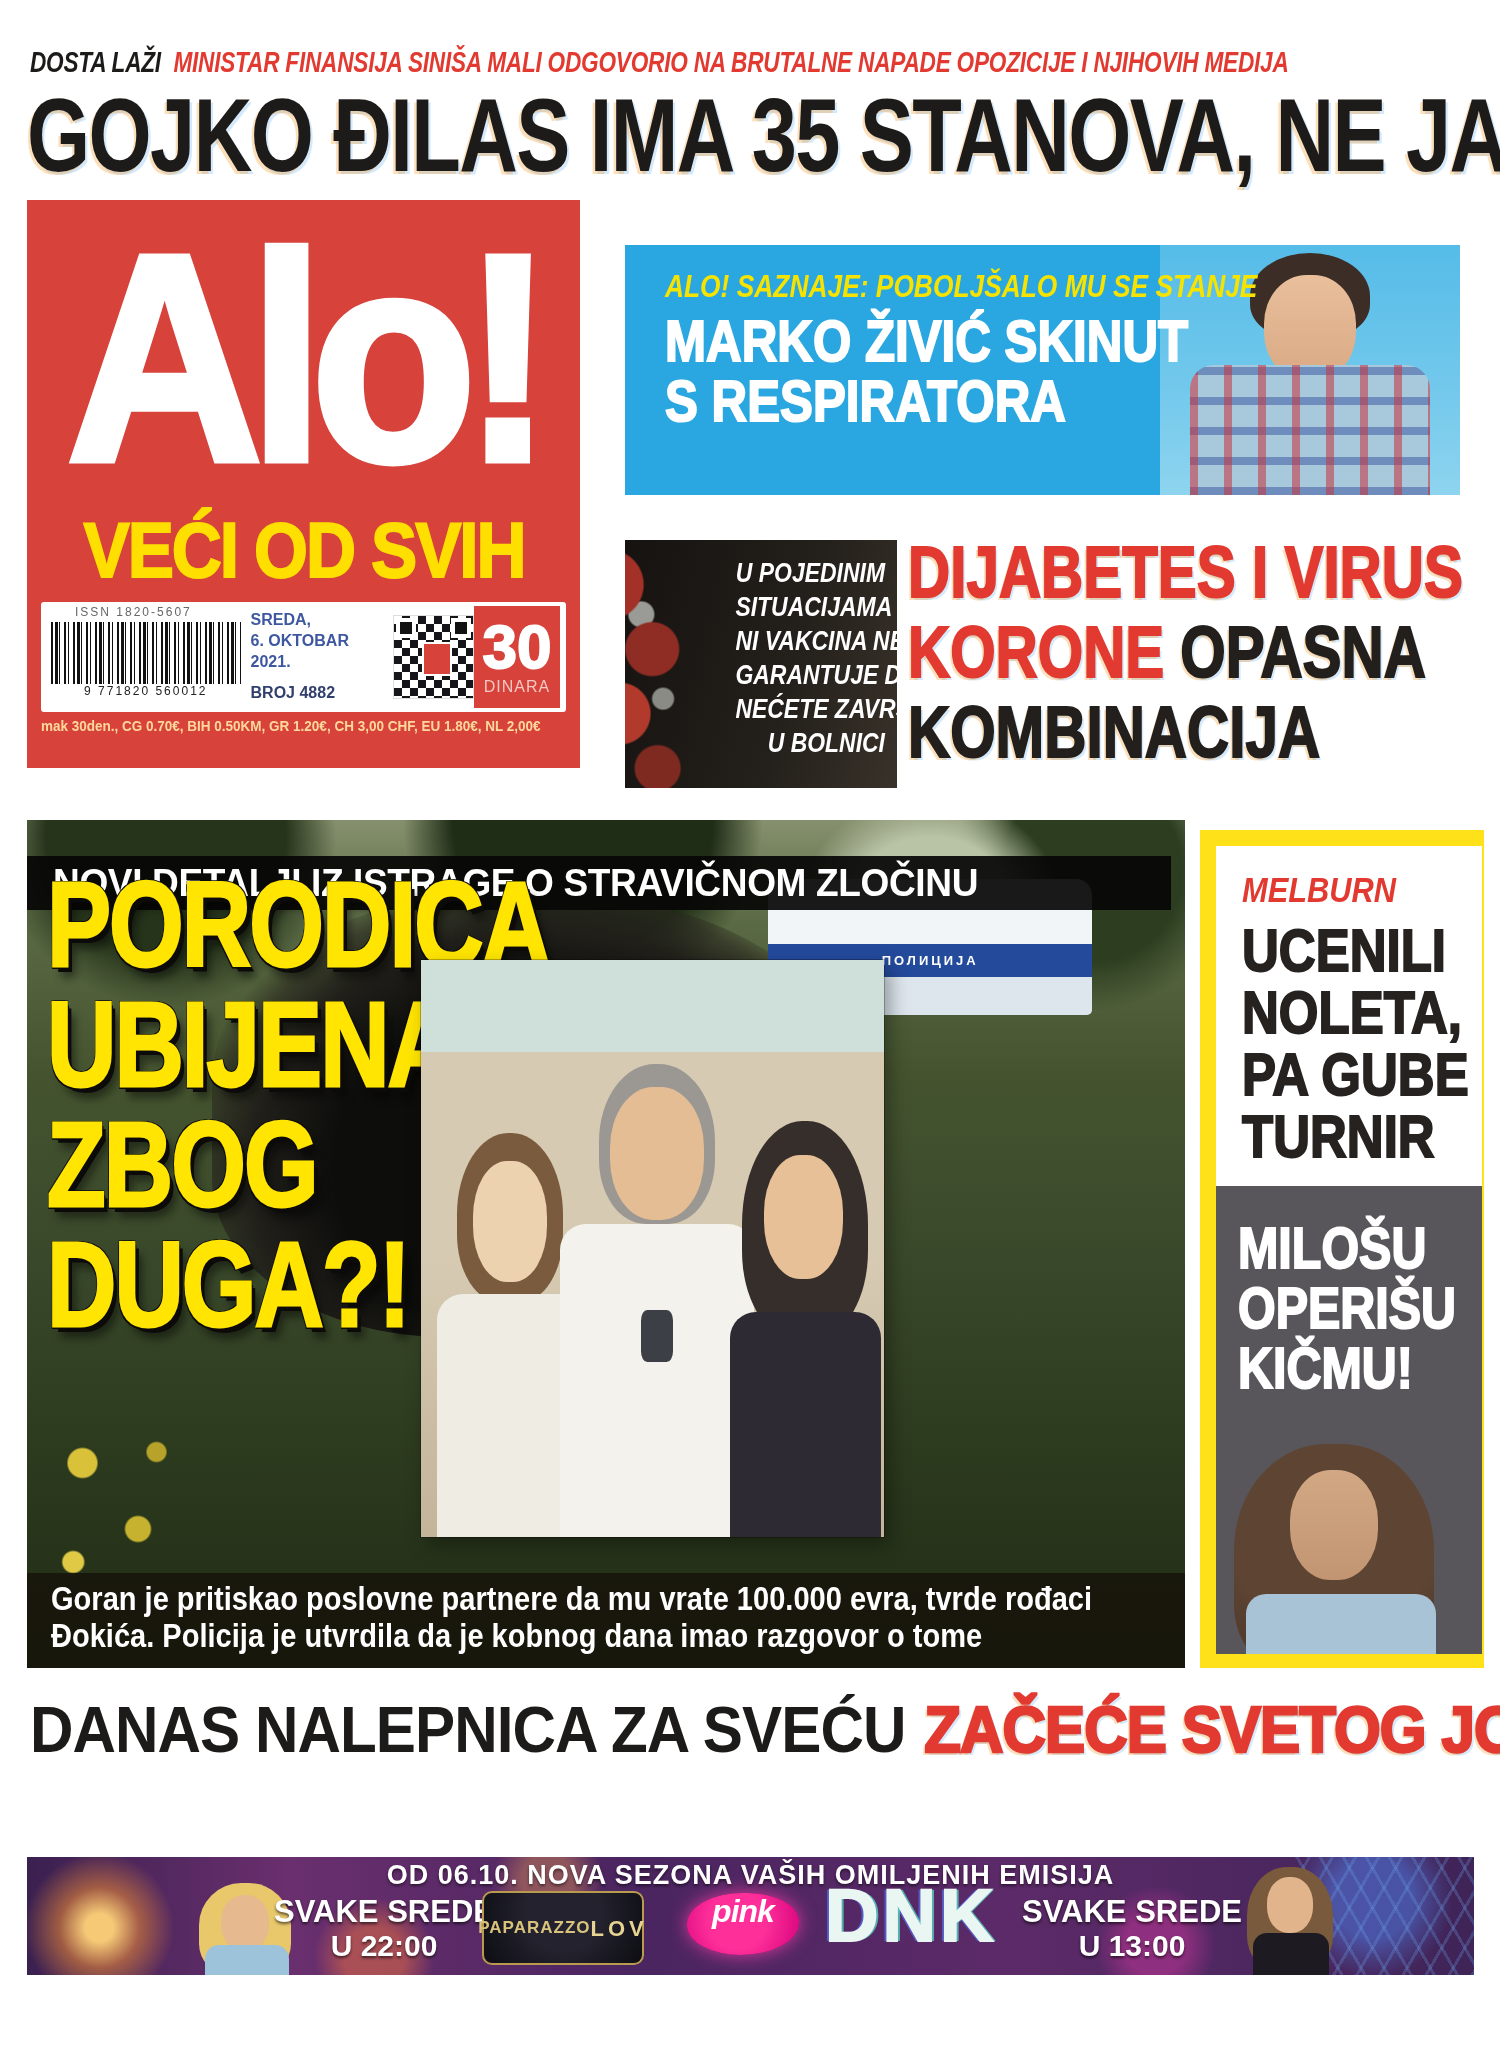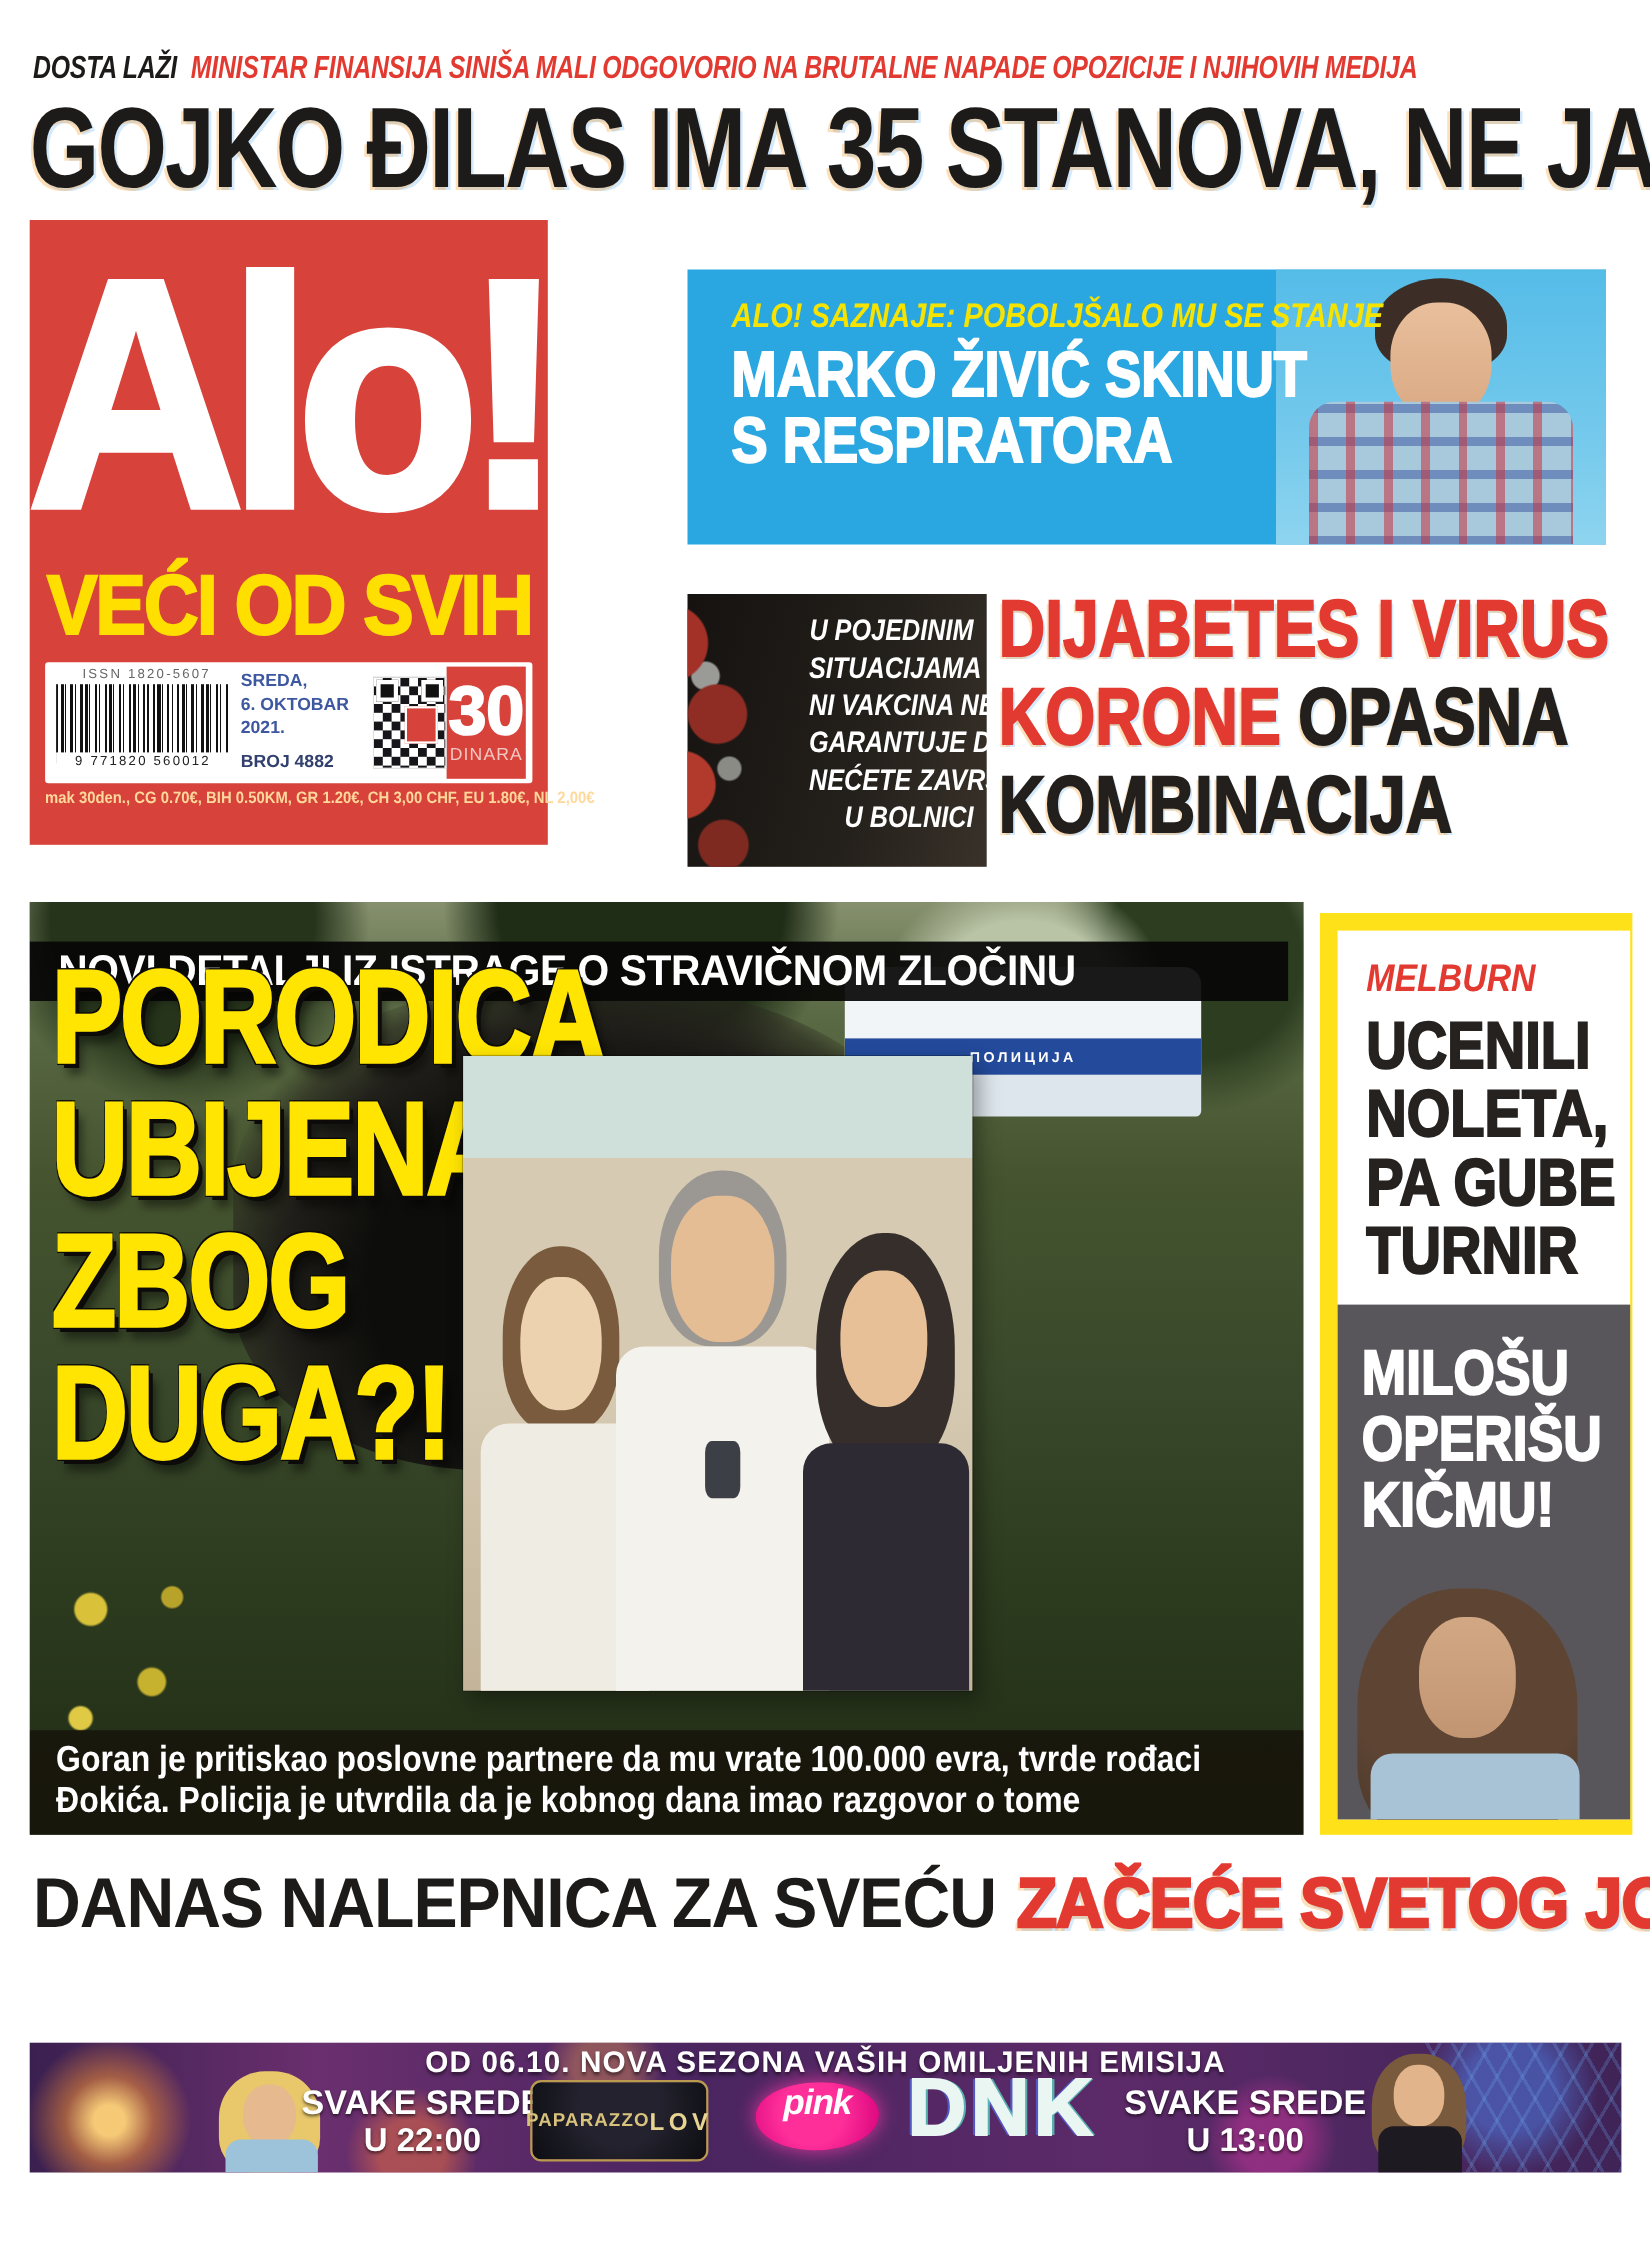--- a/index.html
+++ b/index.html
@@ -10,21 +10,21 @@
 
   
   .kicker{left:30px;top:46px;font-size:29px;font-weight:700;font-style:italic;
           transform:scaleX(.78);transform-origin:left top;white-space:nowrap;letter-spacing:-.01em;}
   .kicker-label{color:#1d1b19;margin-right:16px;}
   .kicker-text{color:var(--red,#e23a31);}
   .headline1{left:27px;top:76px;font-size:104px;font-weight:700;letter-spacing:-2px;
              transform:scaleX(.78);transform-origin:left top;white-space:nowrap;color:#1d1b19;}
 
   
-  .alo{left:27px;top:200px;width:471px;height:568px;background:var(--logo_red,#d7423a);
+  .alo{left:27px;top:200px;width:553px;height:568px;background:var(--logo_red,#d7423a);
        display:flex;flex-direction:column;align-items:center;padding:0 14px;box-sizing:border-box;}
   .alo-word{font-size:295px;line-height:300px;margin-top:8px;font-weight:700;color:#fff;
             -webkit-text-stroke:7px #fff;letter-spacing:-.05em;transform:scaleX(.92);}
   .alo-tag{font-size:77px;line-height:80px;margin-top:2px;font-weight:700;color:#ffdf00;
            -webkit-text-stroke:2px #ffdf00;letter-spacing:-.03em;transform:scaleX(.9);white-space:nowrap;}
   .alo-strip{margin-top:12px;width:100%;height:110px;background:#fff;border-radius:3px;
              display:flex;align-items:stretch;position:relative;padding:4px 6px;box-sizing:border-box;}
   .issn{position:absolute;top:3px;left:34px;font-size:12px;color:#666;letter-spacing:2px;}
   .barcode{width:198px;margin:16px 0 14px 4px;position:relative;
            background:repeating-linear-gradient(90deg,#111 0 2px,#fff 2px 4px,#111 4px 7px,#fff 7px 8px,

